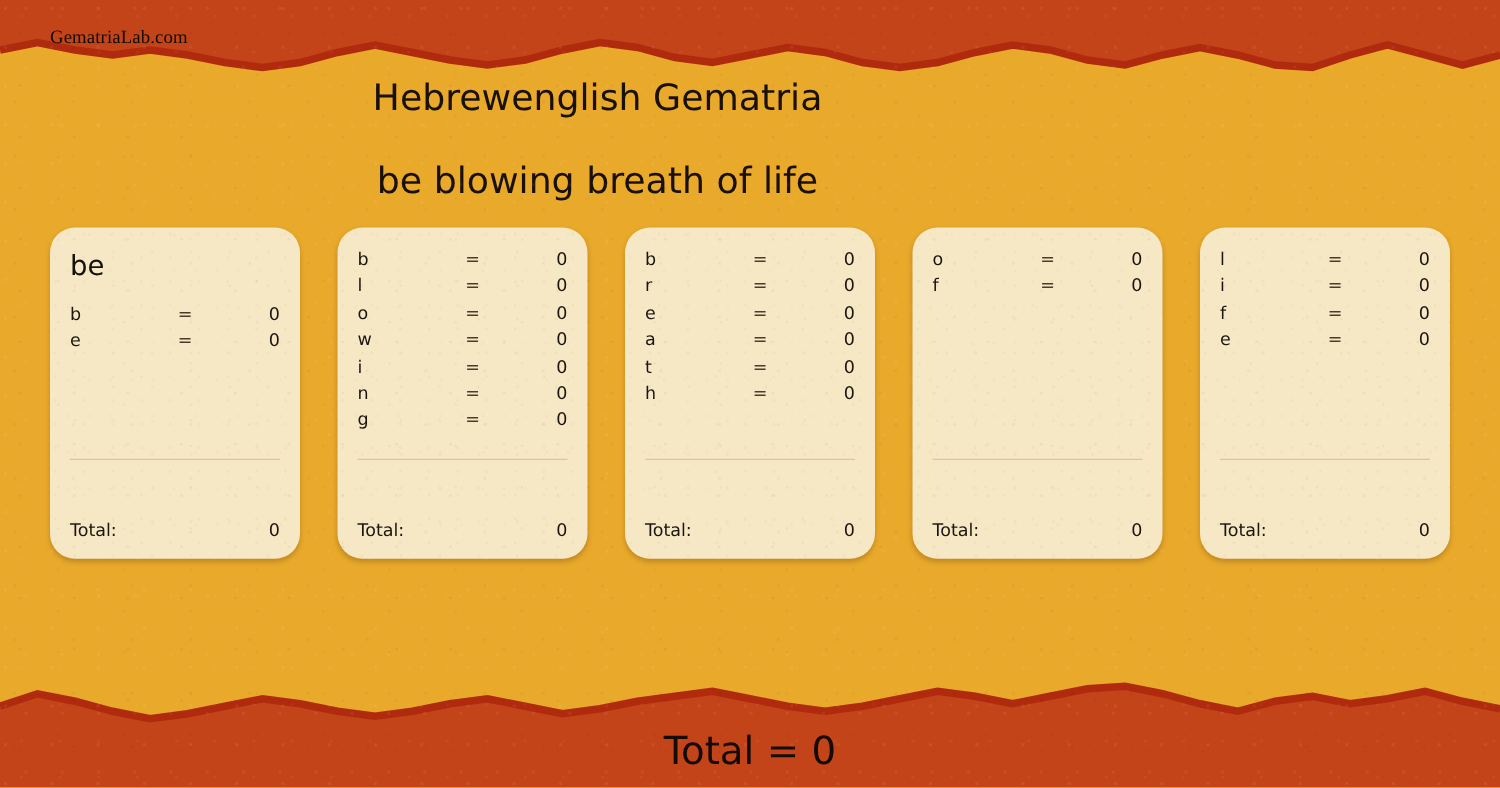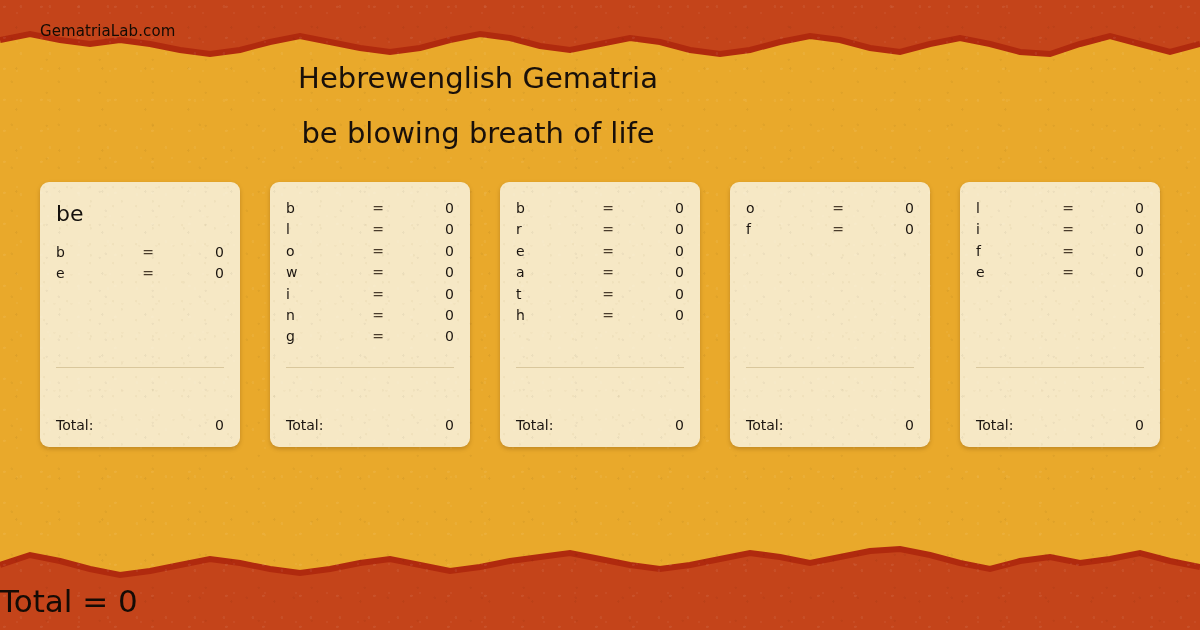--- a/index.html
+++ b/index.html
@@ -47,20 +47,21 @@
   
   .site-brand {
     position: absolute;
     left: 40px;
     top: 22px;
     font-size: 15px;
     color: #120b04;
     letter-spacing: .1px;
     z-index: 7;
     white-space: nowrap;
+    font-family: Liberation Serif, serif;
   }
 
   
   .titles {
     position: absolute;
     top: 56px;
     left: 0;
     width: 956px;
     text-align: center;
     z-index: 5;
@@ -69,40 +70,40 @@
     font-size: 29px;
     color: #19100a;
     font-weight: 400;
     line-height: 44px;
   }
   .title-sub {
     font-size: 29px;
     color: #19100a;
     font-weight: 400;
     line-height: 44px;
-    margin-top: 11px;
+    margin-top: 22px;
   }
 
   
   .cards {
     position: absolute;
     top: 182px;
     left: 40px;
     width: 1120px;
     display: flex;
     gap: 30px;
     z-index: 5;
   }
 
   .card {
     position: relative;
     width: 200px;
     height: 265px;
     background: #f6e8c5;
-    border-radius: 9px;
+    border-radius: 20px;
     box-shadow: 0 2px 4px rgba(90,50,10,.28);
     padding: 18px 16px 14px 16px;
     display: flex;
     flex-direction: column;
     overflow: hidden;
   }
   .card-noise {
     position: absolute;
     inset: 0;
     pointer-events: none;
@@ -151,20 +152,21 @@
   }
   .card-total .ct-label { flex: 1 1 auto; text-align: left; }
   .card-total .ct-val   { text-align: right; }
 
   
   .grand-total {
     position: absolute;
     left: 0;
     bottom: 8px;
     width: 1200px;
+    text-align: center;
     font-size: 31px;
     color: #140b05;
     z-index: 7;
     line-height: 42px;
   }
 </style>
 </head>
 <body>
 
 <div class="band band--top">

